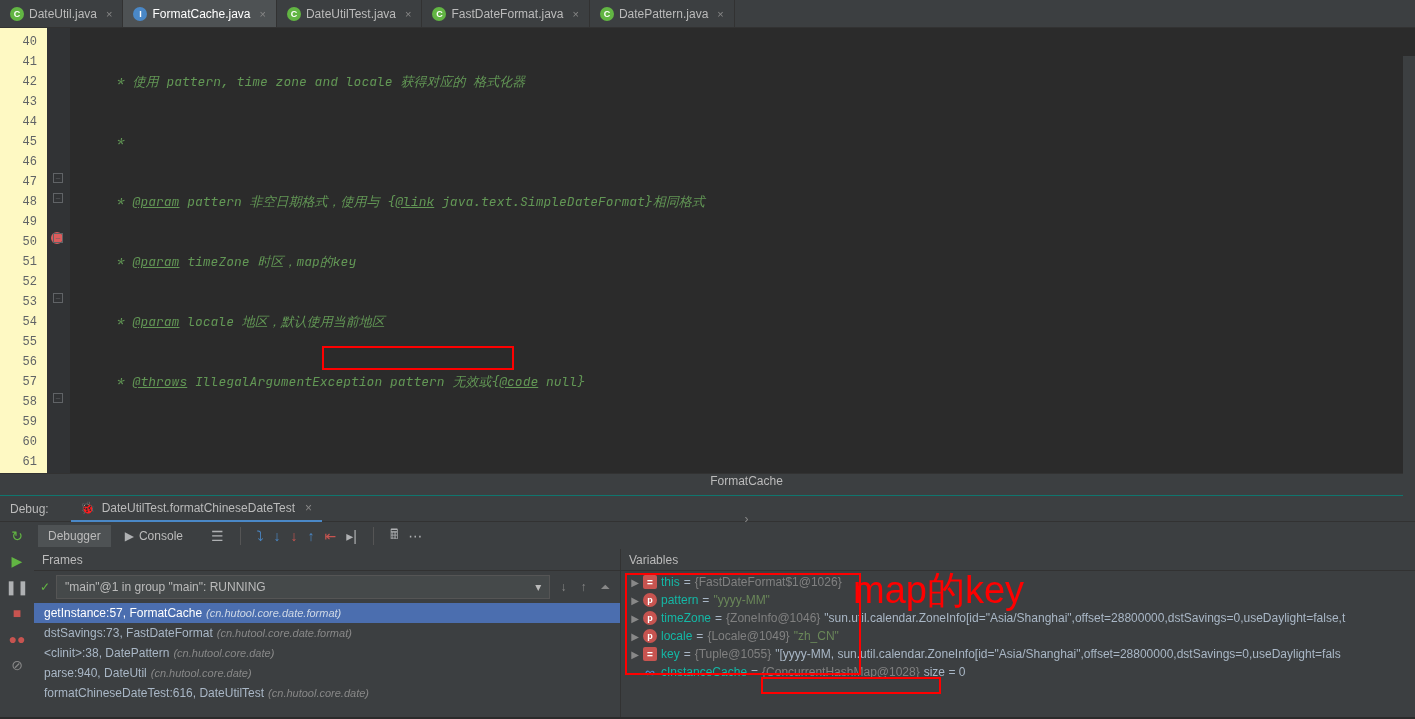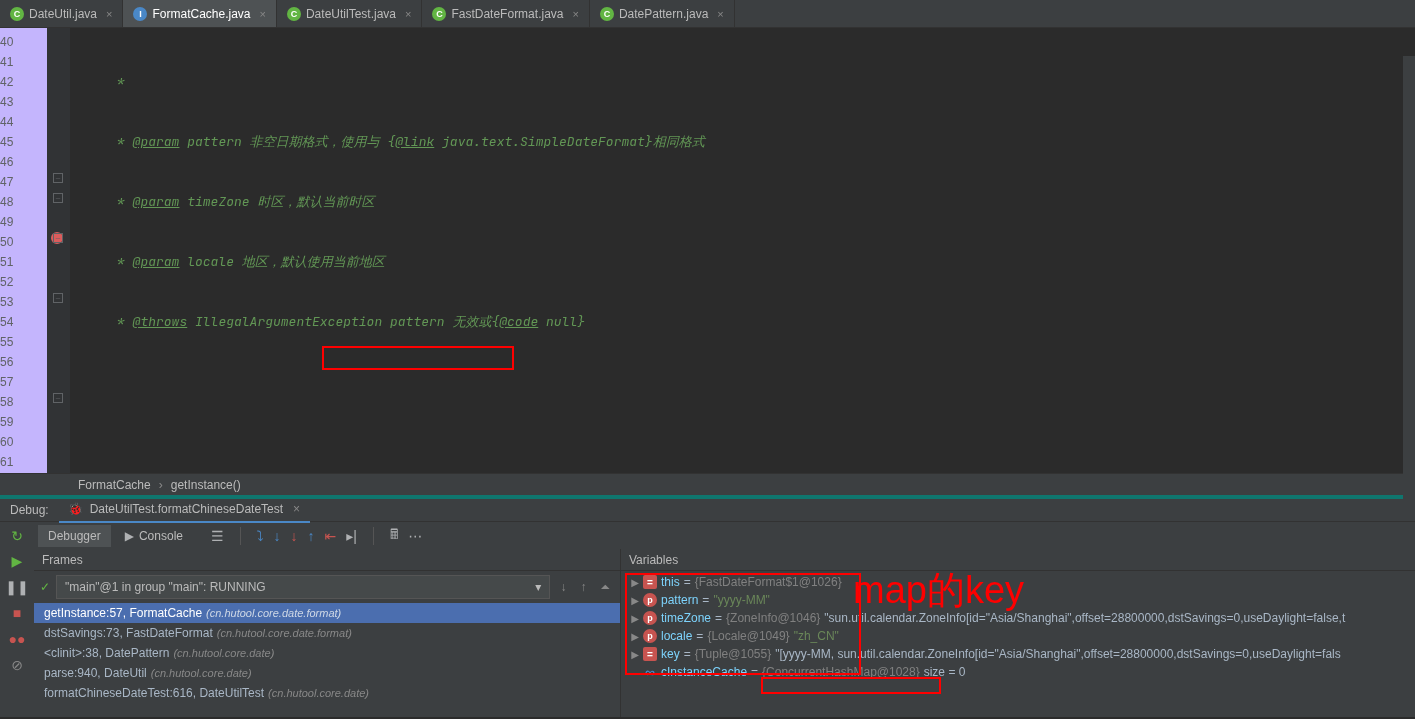--- a/index.html
+++ b/index.html
@@ -7,37 +7,37 @@
 
 .tabs { display: flex; background: #3c3f41; height: 28px; border-bottom: 1px solid #323232; }
 .tab { display: flex; align-items: center; padding: 0 10px; gap: 5px; border-right: 1px solid #323232; color: #bbbbbb; cursor: pointer; white-space: nowrap; }
 .tab.active { background: #4e5254; color: #ffffff; }
 .file-icon { width: 14px; height: 14px; border-radius: 50%; display: inline-flex; align-items: center; justify-content: center; font-size: 9px; font-weight: bold; }
 .file-icon.c { background: #62b543; color: #fff; }
 .file-icon.ci { background: #4a88c7; color: #fff; }
 .close-x { color: #888; font-size: 11px; margin-left: 4px; }
 
 .editor-area { display: flex; height: 445px; background: #2b2b2b; position: relative; }
-.gutter { width: 47px; background: #c4b5fd; padding-right: 10px; color: #606366; font-family: Liberation Sans, sans-serif; font-size: 12px; line-height: 20px; padding-top: 4px; flex-shrink: 0; }
+.gutter { width: 47px; background: #fef9c3; text-align: right; padding-right: 10px; color: #606366; font-family: Liberation Mono, monospace; font-size: 12px; line-height: 20px; padding-top: 4px; flex-shrink: 0; }
 .gutter-extra { width: 23px; background: #313335; flex-shrink: 0; position: relative; }
 .code { flex: 1; font-family: "JetBrains Mono", Consolas, monospace; font-size: 13px; line-height: 20px; padding-top: 4px; white-space: pre; overflow: hidden; position: relative; }
 .code-line { height: 20px; padding-left: 8px; position: relative; }
 .doc { color: #629755; font-style: italic; }
 .doctag { color: #629755; font-style: italic; text-decoration: underline; }
 
 .breakpoint-dot { position: absolute; left: 4px; width: 12px; height: 12px; border-radius: 50%; background: #db5c5c; top: 4px; }
 .fold-mark { position: absolute; left: 6px; width: 10px; height: 10px; border: 1px solid #606366; color: #606366; font-size: 8px; line-height: 8px; text-align: center; }
 
 .red-box { position: absolute; border: 2px solid #ff0000; pointer-events: none; }
 .red-text { position: absolute; color: #ff0000; font-size: 38px; font-weight: normal; font-family: "Microsoft YaHei", sans-serif; pointer-events: none; }
 
-.breadcrumb { height: 22px; background: #3c3f41; border-top: 1px solid #323232; display: flex; align-items: center; padding-left: 78px; gap: 8px; color: #bbbbbb; font-size: 12px; }
+.breadcrumb { height: 22px; background: #3c3f41; border-top: 1px solid #323232; display: flex; align-items: center; padding-left: 78px; gap: 24px; color: #bbbbbb; font-size: 12px; flex-direction: column; }
 .breadcrumb .sep { color: #888; }
 
-.debug-label-row { height: 26px; background: #3c3f41; border-top: 4px solid #0f766e; display: flex; align-items: center; }
+.debug-label-row { height: 26px; background: #3c3f41; border-top: 1px solid #0f766e; display: flex; align-items: center; gap: 12px; }
 .debug-label { padding: 0 10px; color: #bbbbbb; }
 .debug-run-tab { display: flex; align-items: center; gap: 6px; padding: 0 10px; border-bottom: 2px solid #4a88c7; height: 26px; color: #bbbbbb; }
 .bug-icon { color: #62b543; }
 .close-small { color: #888; margin-left: 4px; }
 
 .debug-toolbar-row { height: 28px; background: #3c3f41; border-top: 1px solid #323232; display: flex; align-items: center; }
 .left-tools { width: 34px; }
 .debug-tabs { display: flex; align-items: center; height: 28px; gap: 4px; padding-left: 4px; }
 .dbg-tab { padding: 4px 10px; color: #bbbbbb; cursor: pointer; display: flex; align-items: center; gap: 5px; }
 .dbg-tab.active { background: #4e5254; }
@@ -60,21 +60,21 @@
 .frame-item.selected .dim { color: #cfd8e6; }
 
 .vars-panel { flex: 1; background: #3c3f41; display: flex; flex-direction: column; position: relative; overflow: hidden; text-align: right; }
 .var-list { flex: 1; padding: 2px 0; }
 .var-item { padding: 2px 8px; display: flex; align-items: center; gap: 4px; white-space: nowrap; }
 .var-arrow { color: #888; width: 10px; font-size: 10px; }
 .var-icon { width: 14px; height: 14px; border-radius: 50%; display: inline-flex; align-items: center; justify-content: center; font-size: 9px; font-weight: bold; flex-shrink: 0; }
 .var-icon.p { background: #c75450; color: #fff; }
 .var-icon.eq { background: #c75450; color: #fff; border-radius: 2px; font-size: 10px; }
 .var-icon.inf { color: #4a88c7; font-size: 14px; }
-.var-name { color: #7dd3fc; }
+.var-name { color: #14b8a6; }
 .var-obj { color: #808080; }
 .var-val { color: #a9b7c6; }
 .var-str { color: #6a8759; }
 
 .scroll-track { position: absolute; right: 0; top: 28px; width: 12px; height: 445px; background: #3c3f41; }
 </style>
 </head>
 <body>
 
 <div class="tabs">
@@ -132,23 +132,24 @@
     </div>
   <div class="gutter-extra">
     <div class="breakpoint-dot" style="top:204px;"></div>
     <div class="fold-mark" style="top:145px;">–</div>
     <div class="fold-mark" style="top:165px;">–</div>
     <div class="fold-mark" style="top:205px;">–</div>
     <div class="fold-mark" style="top:265px;">–</div>
     <div class="fold-mark" style="top:365px;">–</div>
   </div>
   <div class="code">
+    <div class="code-line">    <span class="doc"> * 使用 pattern, time zone and locale 获得对应的 格式化器</span></div>
     <div class="code-line">    <span class="doc"> *</span></div>
     <div class="code-line">    <span class="doc"><span> * </span><span class="doctag">@param</span><span> pattern 非空日期格式，使用与 {</span><span class="doctag">@link</span><span> java.text.SimpleDateFormat}相同格式</span></span></div>
-    <div class="code-line">    <span class="doc"><span> * </span><span class="doctag">@param</span><span> timeZone 时区，默认当前时区</span></span></div>
+    <div class="code-line">    <span class="doc"><span> * </span><span class="doctag">@param</span><span> timeZone 时区，map的key</span></span></div>
     <div class="code-line">    <span class="doc"><span> * </span><span class="doctag">@param</span><span> locale 地区，默认使用当前地区</span></span></div>
     <div class="code-line">    <span class="doc"><span> * </span><span class="doctag">@throws</span><span> IllegalArgumentException pattern 无效或{</span><span class="doctag">@code</span><span> null}</span></span></div>
     
     
     
     
     
     
     
     

